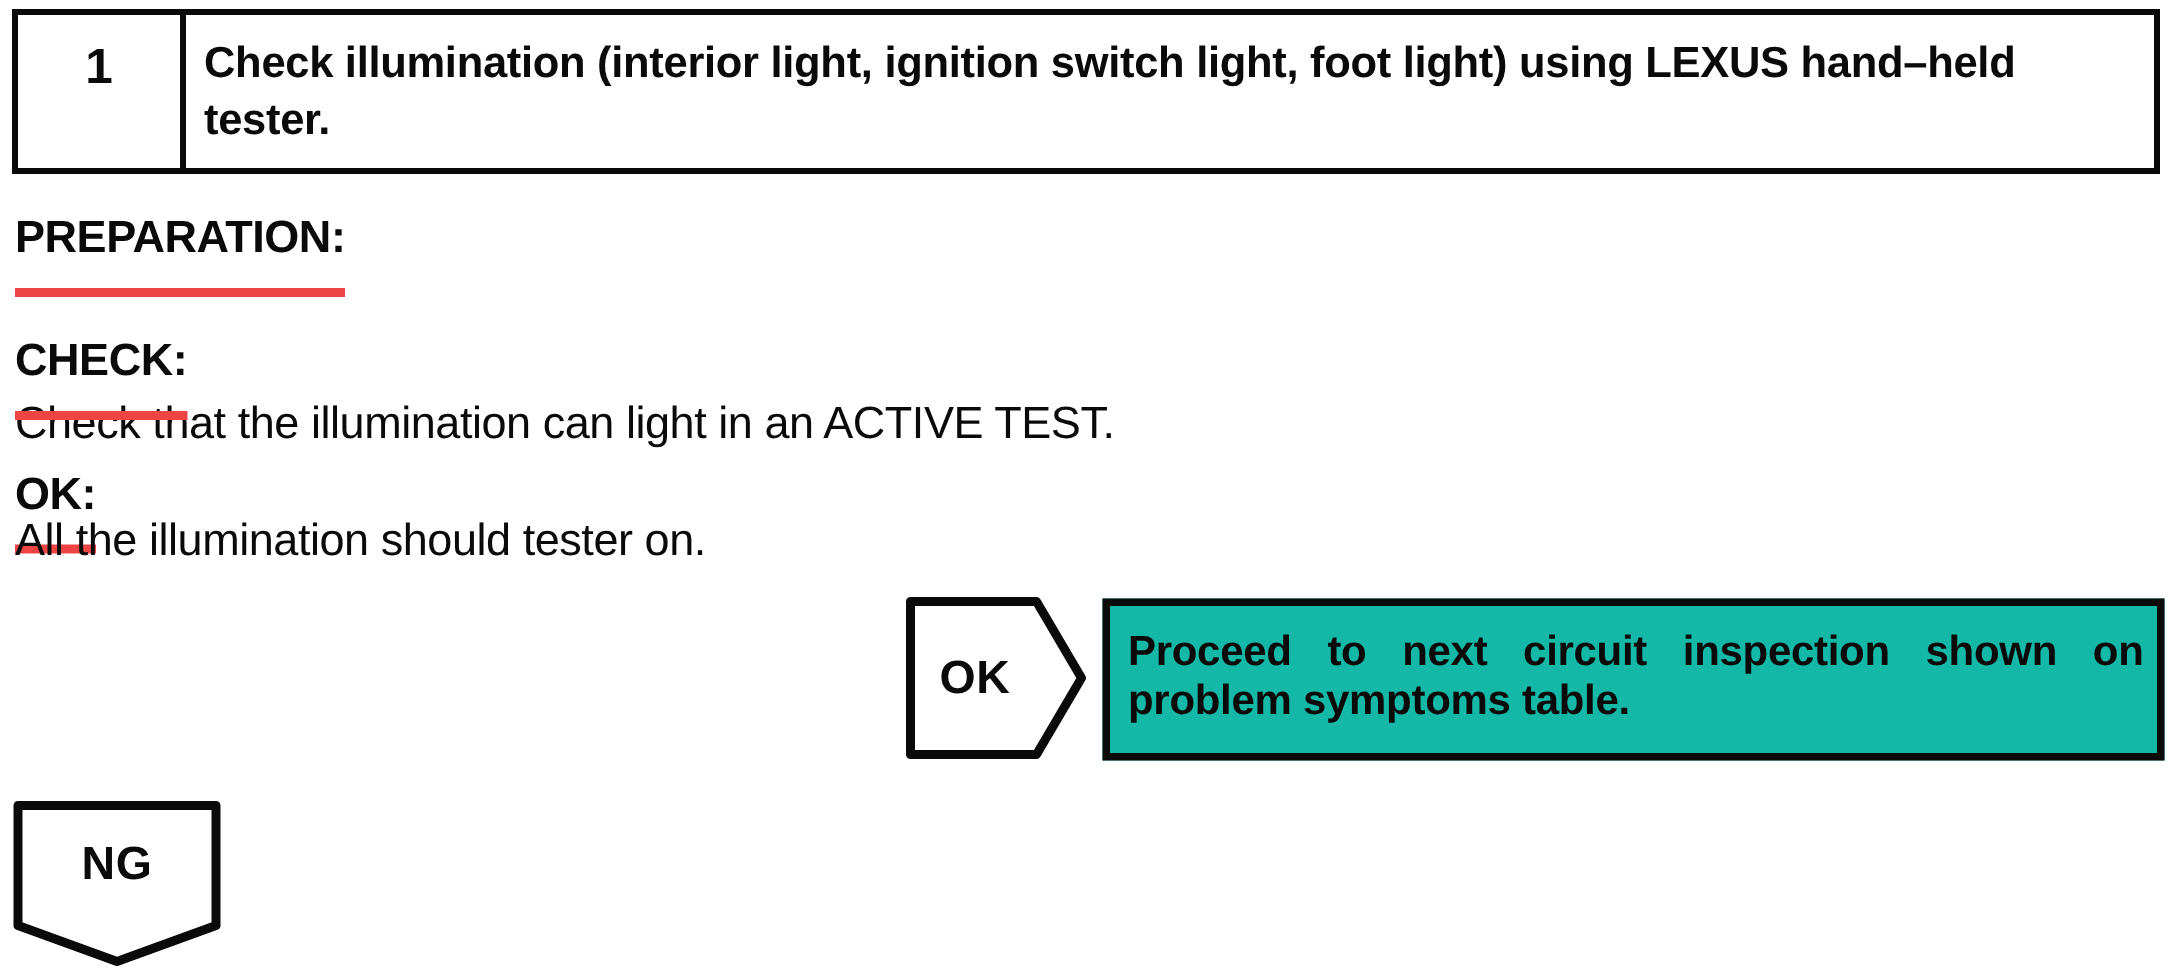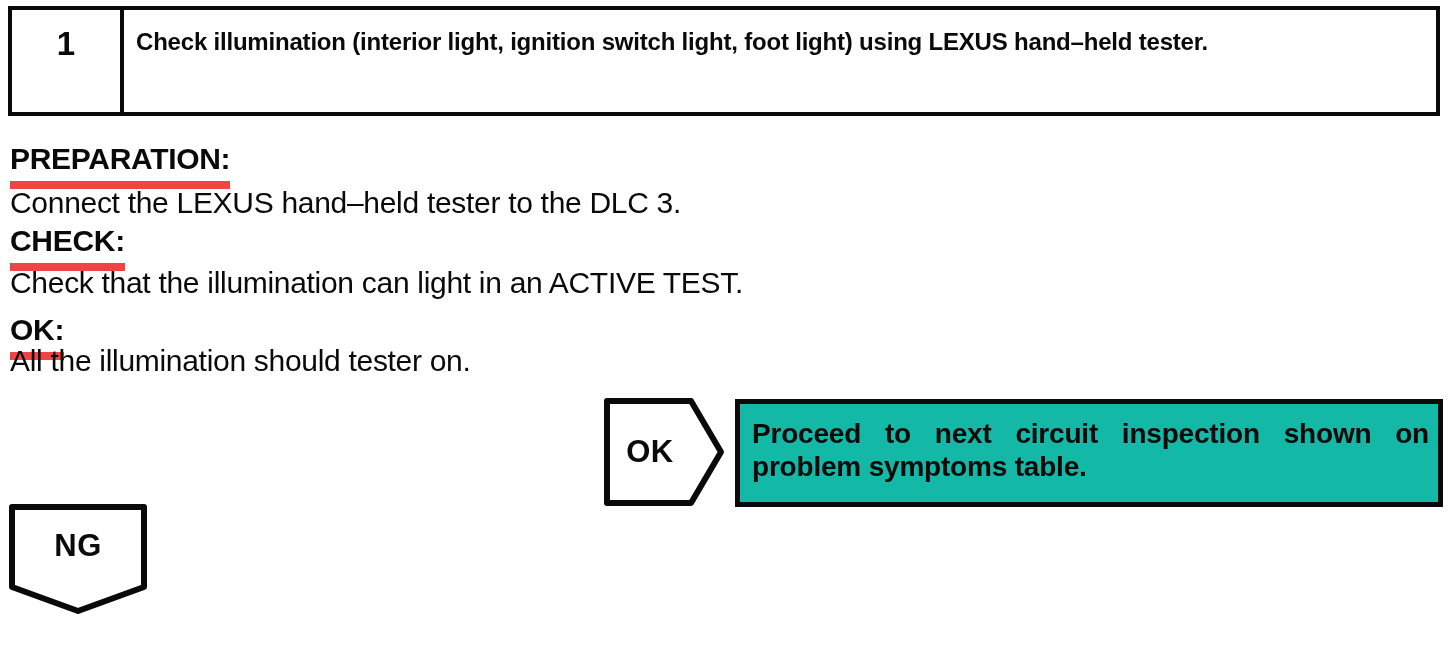--- a/index.html
+++ b/index.html
@@ -30,56 +30,56 @@
     justify-content: center;
     align-items: flex-start;
     padding-top: 15px;
     font-weight: bold;
     font-size: 33px;
   }
   .step-title {
     flex: 1;
     padding: 13px 14px 0 12px;
     font-weight: bold;
-    font-size: 24px;
+    font-size: 29px;
     line-height: 38px;
     letter-spacing: -0.2px;
   }
 
   
   .line {
     position: absolute;
     left: 10px;
     font-size: 30px;
     letter-spacing: -0.3px;
     white-space: nowrap;
     line-height: 1.1;
   }
   .sec-label { font-weight: bold; }
   .sec-label .u {
     display: inline-block;
-    border-bottom: 8px solid #ef4444;
-    padding-bottom: 6px;
+    border-bottom: 6px solid #ef4444;
+    padding-bottom: 17px;
   }
 
   
   .conn { position: absolute; }
   .conn svg { position: absolute; left: 0; top: 0; display: block; }
   .conn-label {
     position: absolute;
     display: flex;
     align-items: center;
     justify-content: center;
     font-weight: bold;
     font-size: 31px;
     letter-spacing: 0.5px;
   }
   .ok-conn { left: 603px; top: 397px; width: 122px; height: 110px; }
   .ok-conn .conn-label { left: 0; top: 0; width: 94px; height: 110px; text-align: center; }
-  .ng-conn { left: 8px; top: 503px; width: 140px; height: 112px; }
+  .ng-conn { left: 8px; top: 533px; width: 140px; height: 112px; }
   .ng-conn .conn-label { left: 0; top: 0; width: 140px; height: 86px; }
 
   
   .proceed-box {
     position: absolute;
     left: 735px; top: 399px;
     width: 708px; height: 108px;
     border: 5px solid #0a0a0a;
     background: #14b8a6;
     padding: 13px 9px 0 12px;
@@ -96,21 +96,20 @@
 <div class="page">
 
   <div class="step-box">
     <div class="step-num">1</div>
     <div class="step-title">Check illumination (interior light, ignition switch light, foot light) using LEXUS hand–held tester.</div>
   </div>
 
   <div class="line sec-label" style="top:142px">
     <span class="u">PREPARATION:</span>
   </div>
-  <div class="line" style="top:186px">Connect the LEXUS hand–held tester to the DLC 3.</div>
 
   <div class="line" style="top:266px">Check that the illumination can light in an ACTIVE TEST.</div>
   <div class="line sec-label" style="top:224px">
     <span class="u">CHECK:</span>
   </div>
 
   <div class="line sec-label" style="top:313px">
     <span class="u">OK:</span>
   </div>
   <div class="line" style="top:344px">All the illumination should tester on.</div>

